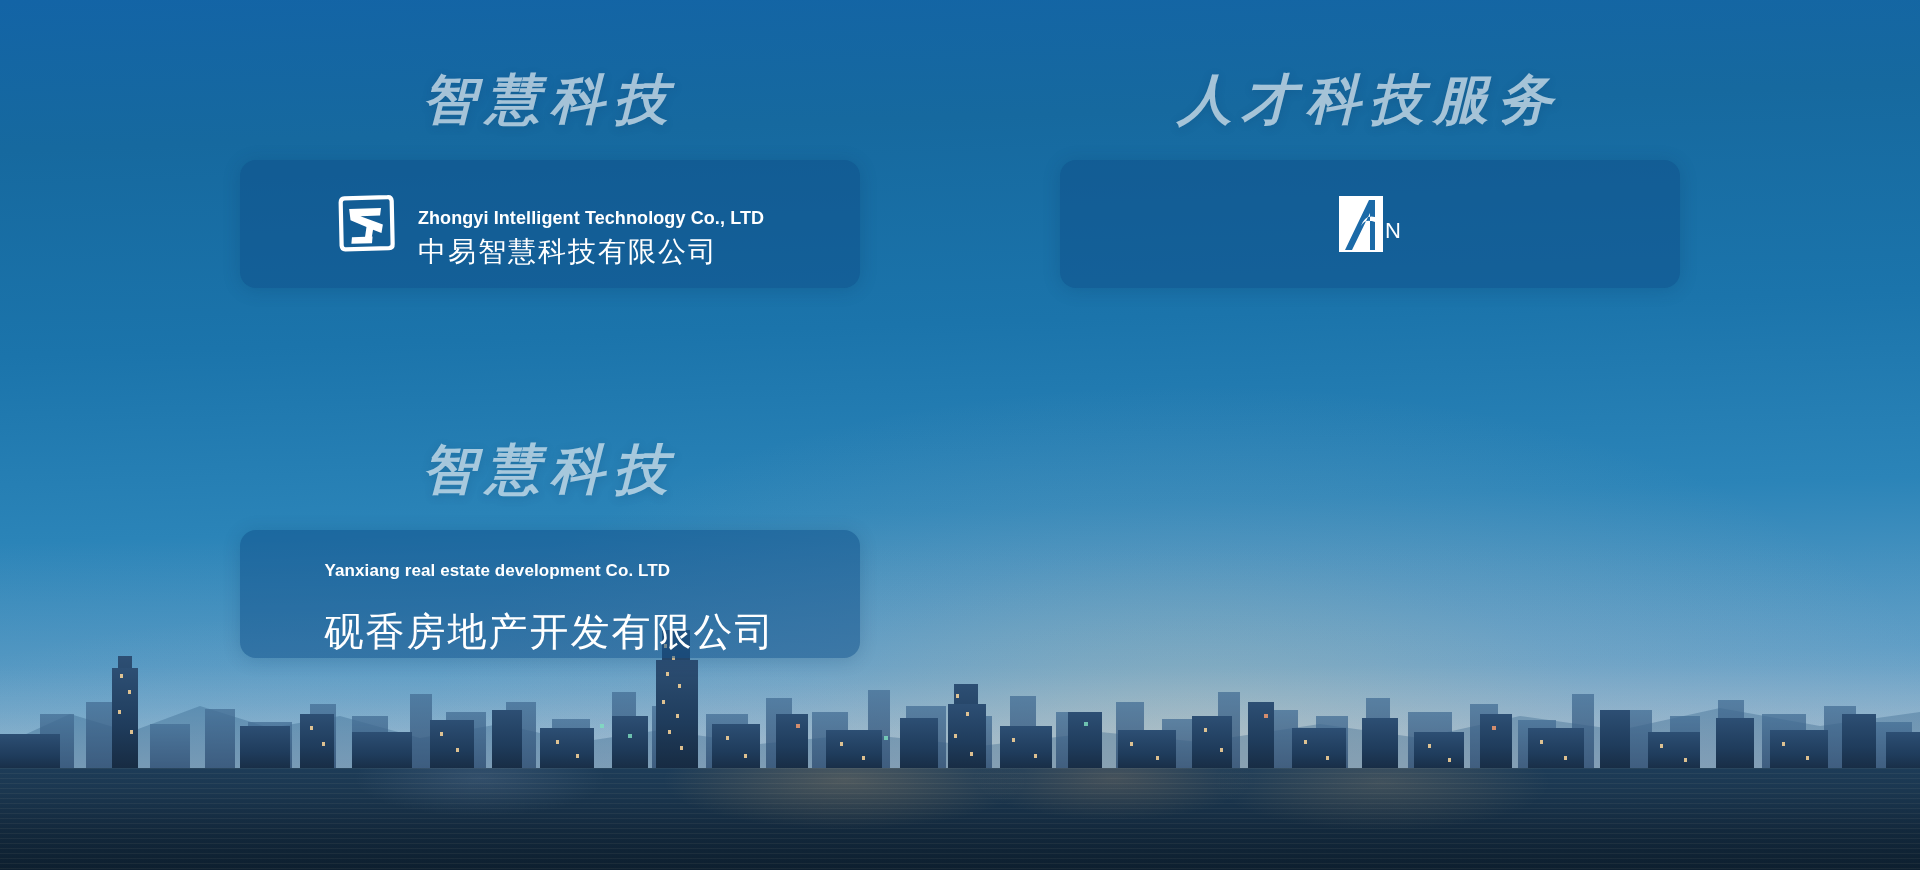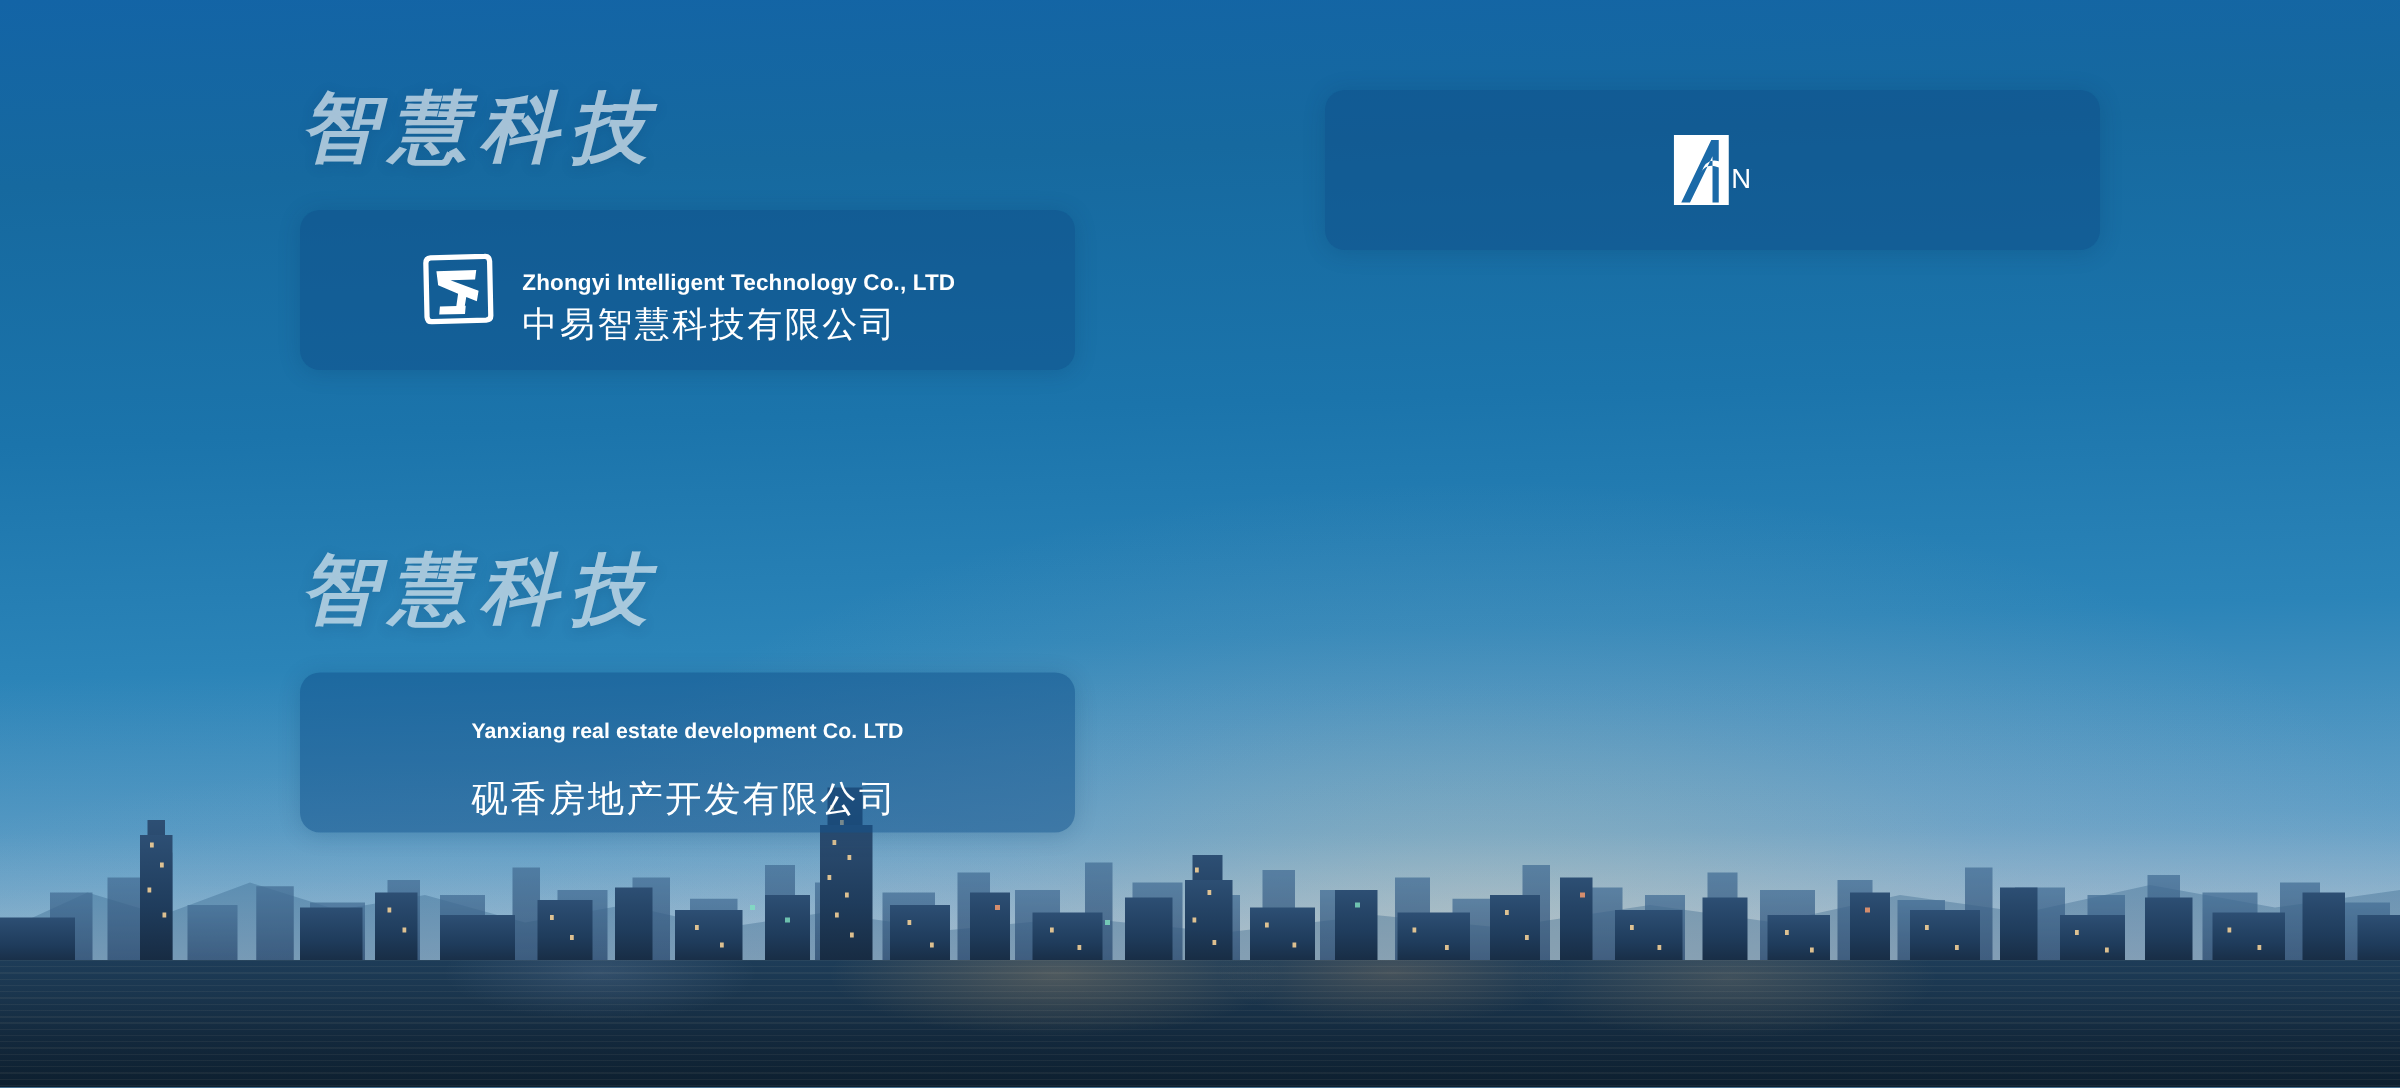--- a/index.html
+++ b/index.html
@@ -56,25 +56,26 @@
     display: grid;
     grid-template-columns: 1fr 1fr;
     grid-template-rows: 370px 370px;
     padding: 72px 240px 0 240px;
     column-gap: 200px;
     row-gap: 0;
   }
   .cell { position: relative; }
 
   .section-title {
-    font-size: 62px;
+    font-size: 54px;
     font-weight: 700;
     font-style: italic;
     letter-spacing: 10px;
     color: rgba(255,255,255,0.62);
+    text-align: center;
     line-height: 1;
     margin-bottom: 34px;
     white-space: nowrap;
     text-shadow: 0 2px 10px rgba(10,50,90,0.18);
   }
   .cell.right .section-title { color: rgba(255,255,255,0.60); }
 
   .card {
     position: relative;
     height: 128px;
@@ -103,21 +104,21 @@
   .card-zh {
     color: #ffffff;
     font-size: 28px;
     font-weight: 400;
     letter-spacing: 2px;
     line-height: 1.25;
     white-space: nowrap;
   }
   .card.no-logo .card-text { align-items: flex-start; }
   .card.no-logo .card-en { font-size: 17px; margin-bottom: 6px; }
-  .card.no-logo .card-zh { font-size: 29px; margin-top: 20px; }
+  .card.no-logo .card-zh { font-size: 39px; margin-top: 20px; }
 
   
   .logo { flex: 0 0 auto; display: block; }
   .logo-zhongyi { width: 60px; height: 60px; }
   .logo-yanxiang { width: 52px; height: 68px; position: relative; }
   .logo-any { width: 62px; height: 56px; }
   .reg-mark {
     position: absolute; top: -3px; right: -9px;
     color: #ffffff; font-size: 9px; line-height: 1;
   }
@@ -299,20 +300,21 @@
         </svg>
         <div class="card-text">
           <div class="card-en">Zhongyi Intelligent Technology Co., LTD</div>
           <div class="card-zh">中易智慧科技有限公司</div>
         </div>
       </div>
     </div>
 
 
     <div class="cell left">
+      <div class="section-title">人才科技服务</div>
       <div class="card">
         <svg class="logo logo-any" viewBox="0 0 62 56">
           <rect x="0" y="0" width="44" height="56" fill="#ffffff"></rect>
           <path d="M30 4 L6 54 L13 54 L31 17 L31 54 L36 54 L36 26 Q26 22 22 30 Q26 18 36 21 L36 4 Z" fill="#1b6aa8"></path>
           <text x="46" y="42" fill="#ffffff" font-family="'Liberation Sans', sans-serif" font-size="22" font-weight="400">NY</text>
         </svg>
       </div>
     </div>
 
     <div class="cell right">

